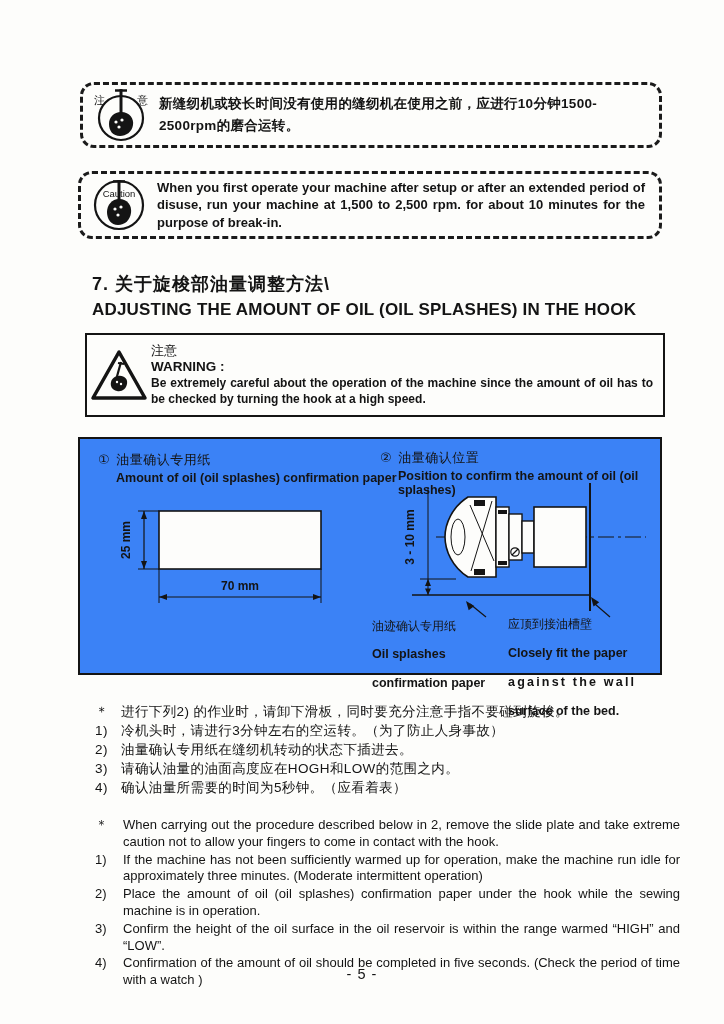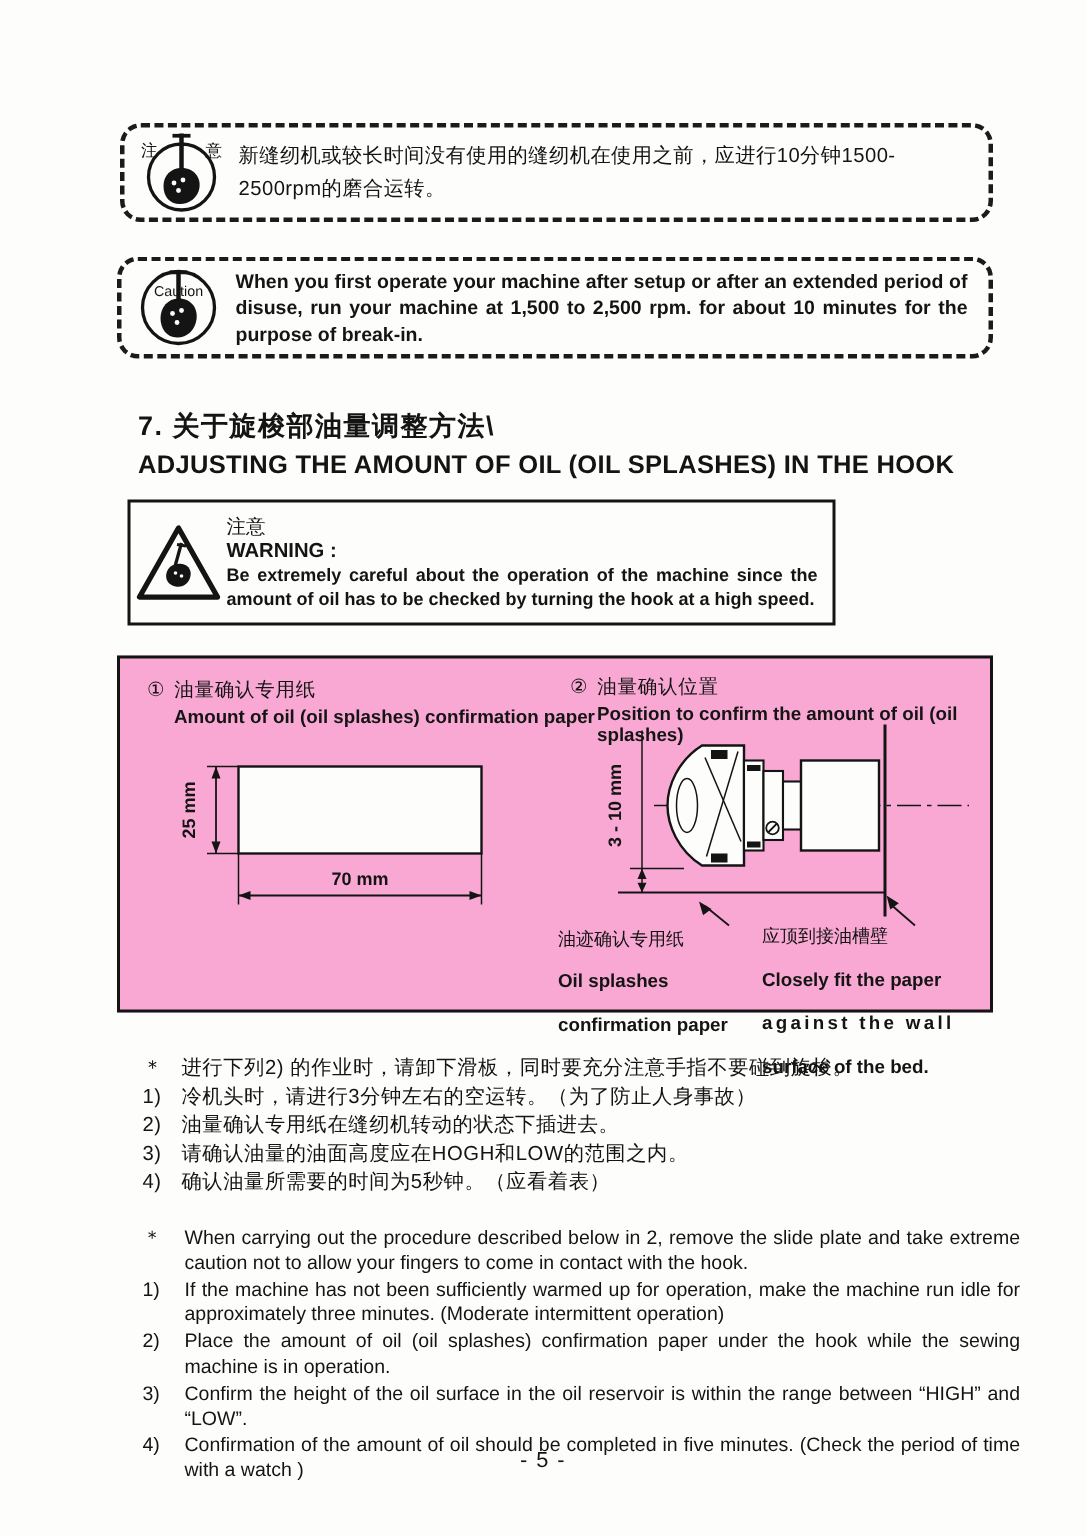--- a/index.html
+++ b/index.html
@@ -9,44 +9,44 @@
     background:#fdfdfb; color:#141414;
     font-family:"Liberation Sans","DejaVu Sans",sans-serif;
     overflow:hidden;
   }
   
   .dashed-box {
     position:absolute; border:3px dashed #1b1b1b; border-radius:14px;
     display:flex; align-items:center; background:#fdfdfb;
   }
   .dashed-box .icon-wrap { flex:0 0 76px; display:flex; justify-content:center; }
-  .dashed-box .box-text { flex:1; padding-right:14px; }
+  .dashed-box .box-text { flex:1; padding-right:14px;font-weight:bold; }
   .box-cn { left:80px; top:82px; width:582px; height:66px; }
   .box-cn .box-text { font-size:13.5px; line-height:1.65; letter-spacing:0.3px; }
   .box-en { left:78px; top:171px; width:584px; height:68px; }
   .box-en .box-text { font-size:13px; line-height:1.35; font-weight:bold; text-align:justify; }
   
   .heading { position:absolute; left:92px; top:272px; width:600px; }
   .heading .h-cn { font-size:18px; font-weight:bold; letter-spacing:1px; }
   .heading .h-en { font-size:17px; font-weight:bold; margin-top:4px; letter-spacing:0.2px; }
   
   .warning-box {
-    position:absolute; left:85px; top:333px; width:472px; height:84px;
+    position:absolute; left:85px; top:333px; width:580px; height:84px;
     border:2px solid #141414; display:flex; align-items:center;
   }
   .warning-box .tri-wrap { flex:0 0 64px; display:flex; justify-content:center; }
   .warning-box .w-body { flex:1; padding-right:10px; }
   .w-label-cn { font-size:13px; line-height:1.25; }
   .w-text-cn  { font-size:12px; line-height:1.35; }
   .w-label-en { font-size:13.5px; font-weight:bold; line-height:1.25; }
   .w-text-en  { font-size:12px; font-weight:bold; line-height:1.3; text-align:justify; }
   
   .figure-box {
     position:absolute; left:78px; top:437px; width:584px; height:238px;
-    border:2px solid #141414; background:#f9a8d4;
+    border:2px solid #141414; background:#3b82f6;
   }
   .fig-head { position:absolute; font-size:13px; letter-spacing:0.5px; }
   .fig-head .circ-num { margin-right:6px; }
   .fig-sub { position:absolute; font-size:12.5px; font-weight:bold; }
   .fig-svg { position:absolute; }
   .fig-label { position:absolute; font-size:12px; line-height:1.2; }
   .fig-label .en { font-weight:bold; font-size:12.5px;margin-top:14px; }
   .lbl-paper { left:292px; top:180px; width:160px; }
   .lbl-wall  { left:428px; top:178px; width:152px; text-align:left; line-height:1.22; }
   .lbl-wall .sp { letter-spacing:2.2px; }
@@ -235,23 +235,23 @@
     <div class="note-row">
       <span class="mk">1)</span>
       <span class="tx">If the machine has not been sufficiently warmed up for operation, make the machine run idle for approximately three minutes. (Moderate intermittent operation)</span>
     </div>
     <div class="note-row">
       <span class="mk">2)</span>
       <span class="tx">Place the amount of oil (oil splashes) confirmation paper under the hook while the sewing machine is in operation.</span>
     </div>
     <div class="note-row">
       <span class="mk">3)</span>
-      <span class="tx">Confirm the height of the oil surface in the oil reservoir is within the range between “HIGH” and “LOW”.</span>
+      <span class="tx">Confirm the height of the oil surface in the oil reservoir is within the range warmed “HIGH” and “LOW”.</span>
     </div>
     <div class="note-row">
       <span class="mk">4)</span>
-      <span class="tx">Confirmation of the amount of oil should be completed in five minutes. (Check the period of time with a watch )</span>
+      <span class="tx">Confirmation of the amount of oil should be completed in five seconds. (Check the period of time with a watch )</span>
     </div>
   </div>
 
   <div class="page-number">- 5 -</div>
 
 </div>
 
 </body></html>

